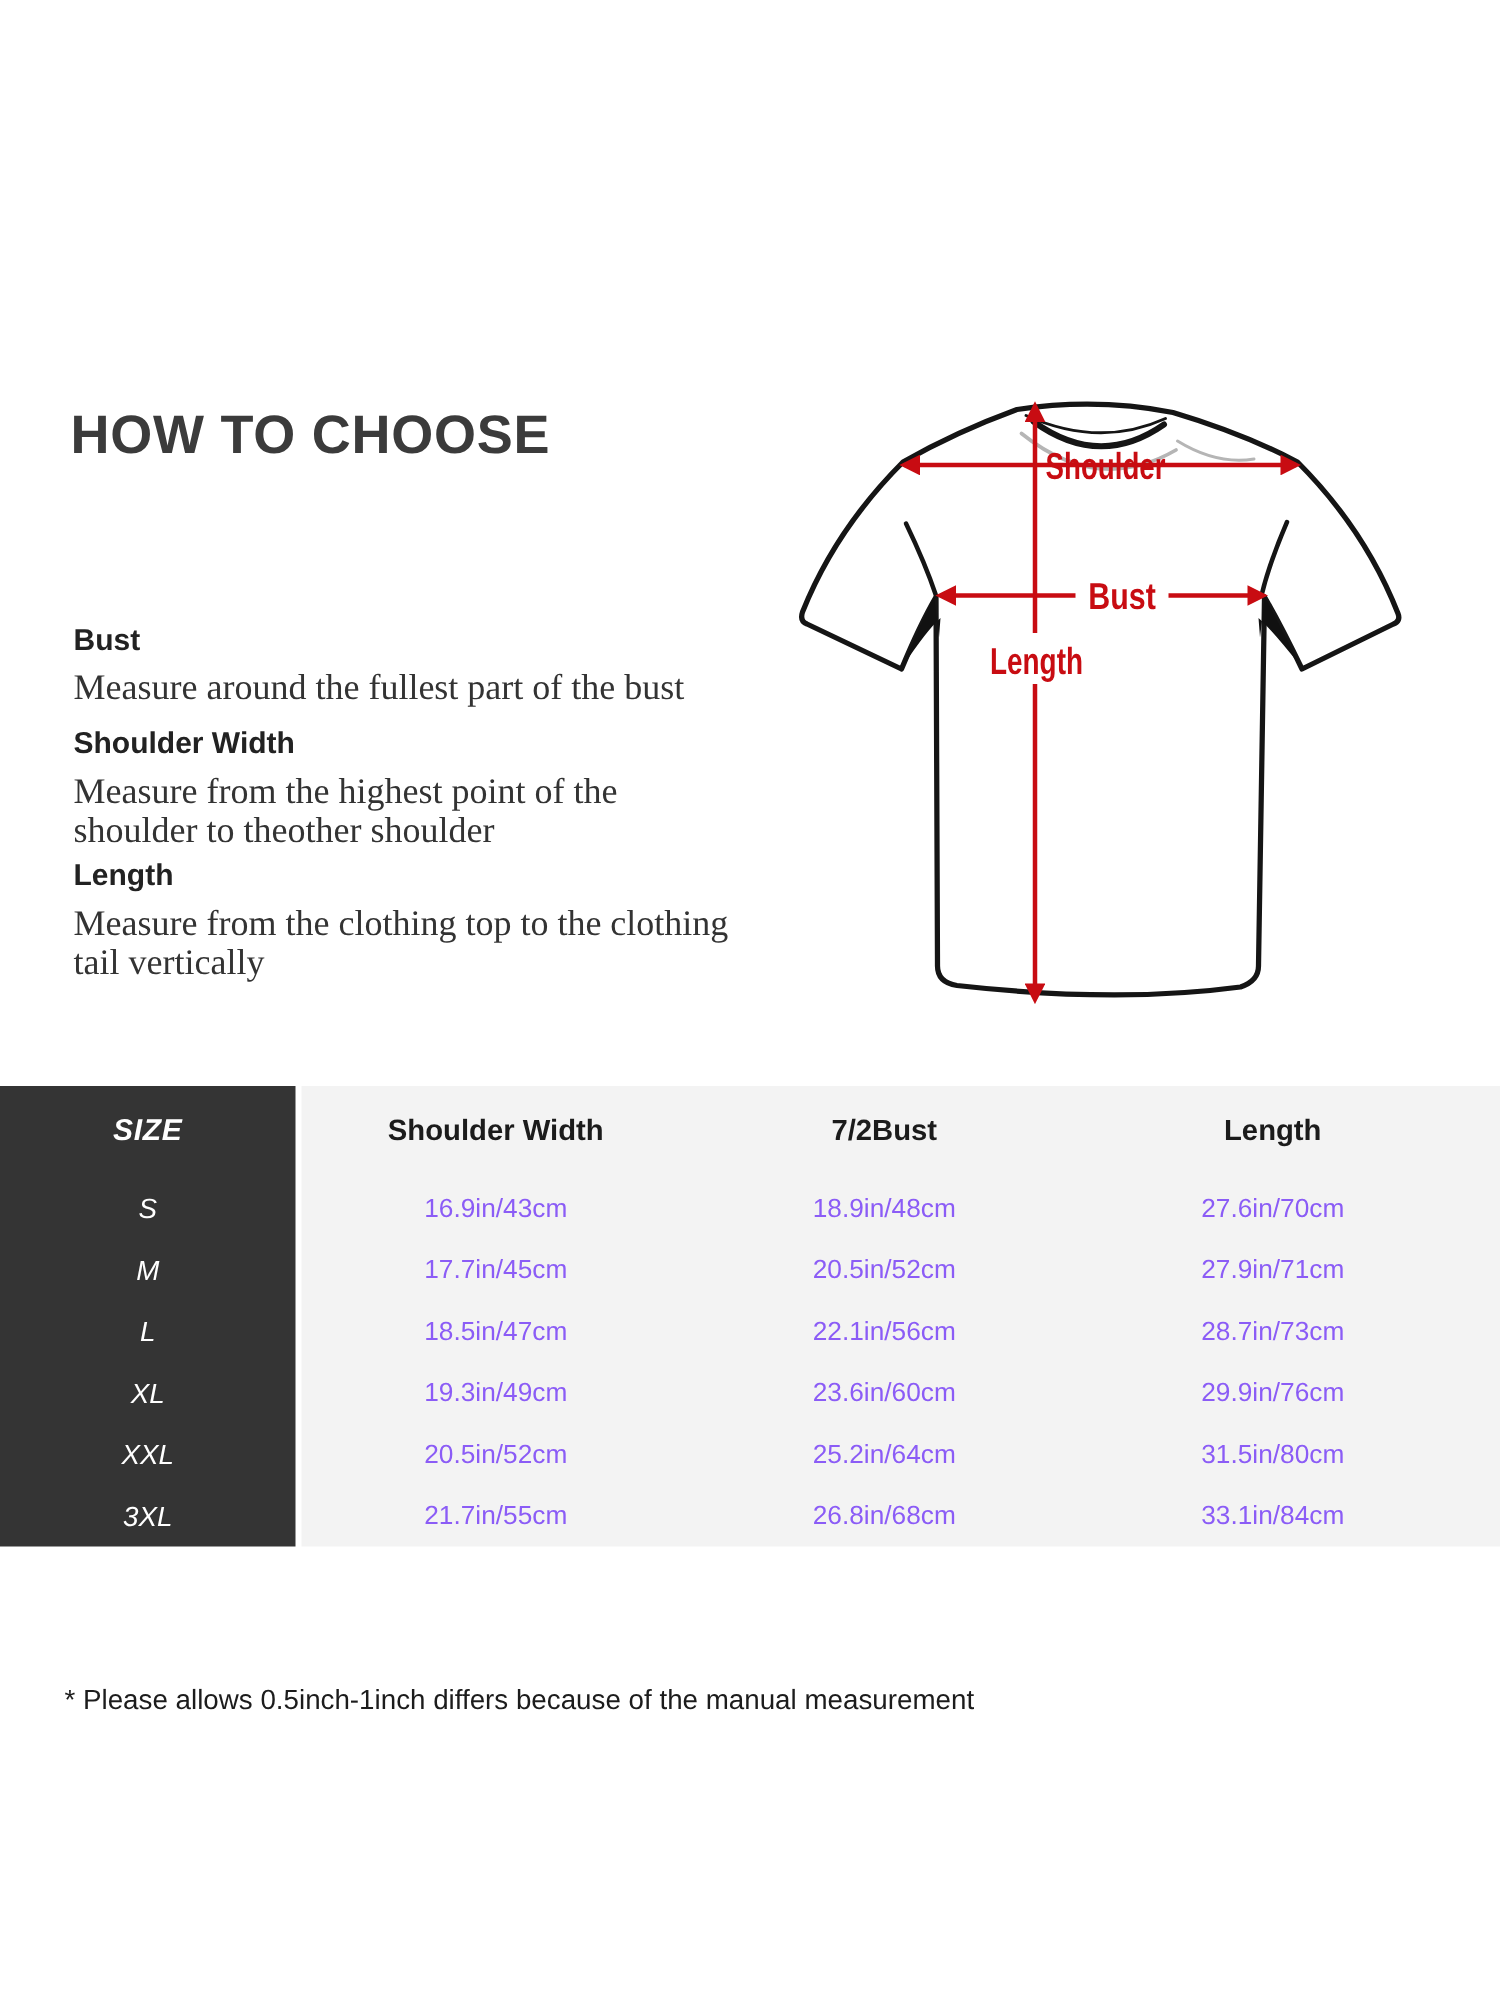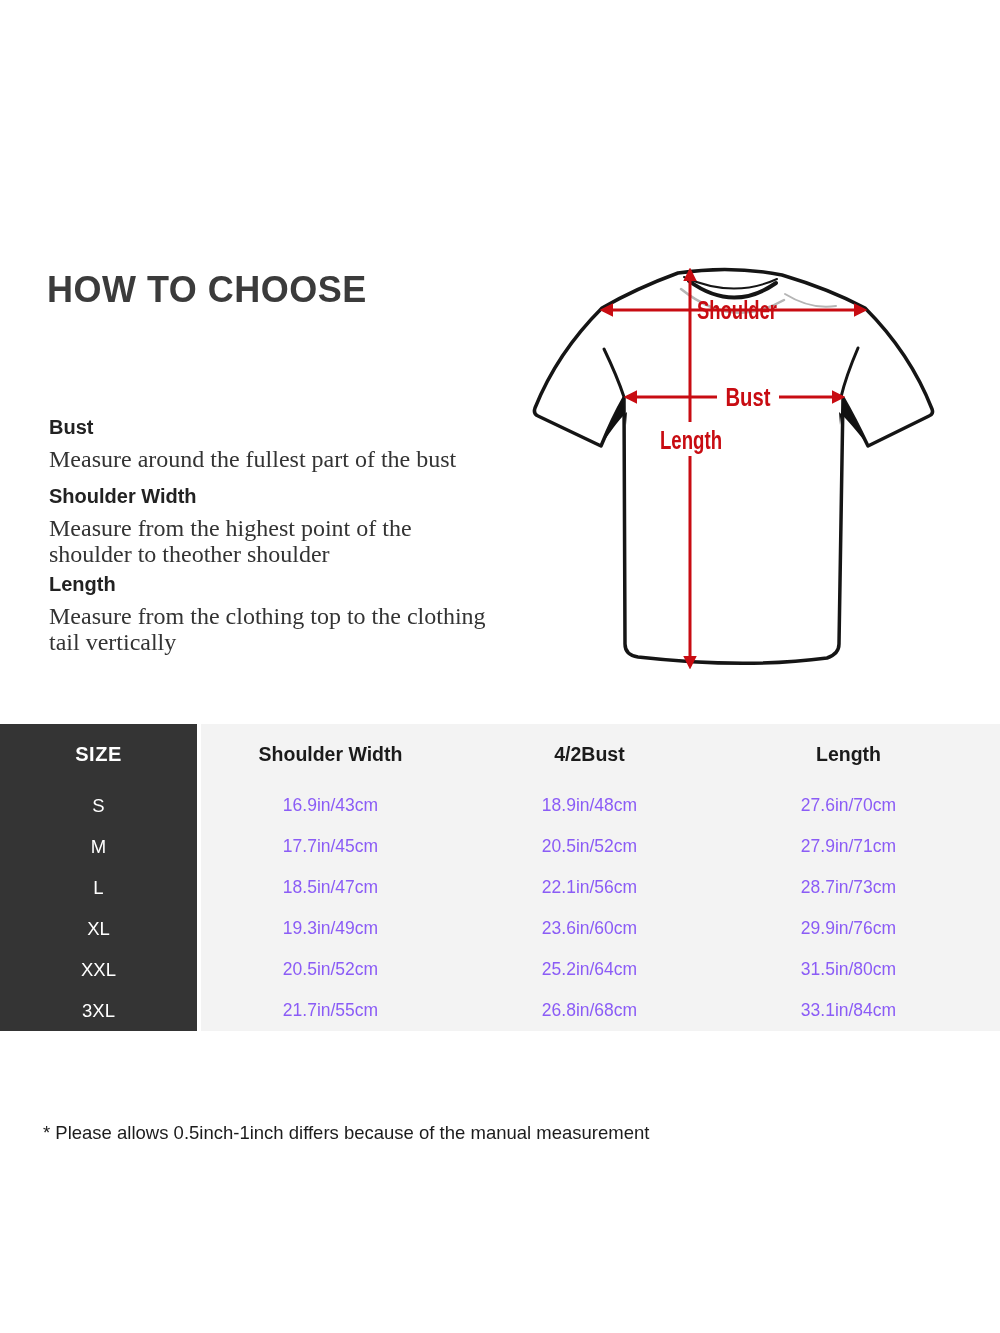--- a/index.html
+++ b/index.html
@@ -31,21 +31,21 @@
   .blob{fill:#111111;}
   .red-line{stroke:var(--accent);stroke-width:3;fill:none;}
   .arrowhead{fill:var(--accent);}
   .red-label{fill:var(--accent);font-family:"Liberation Sans","DejaVu Sans",sans-serif;
              font-size:25px;font-weight:bold;text-anchor:middle;}
   .label-bg{fill:#ffffff;}
 
   
   .size-table{position:absolute;left:0;top:724px;width:1000px;height:307px;}
   .size-col{position:absolute;left:0;top:0;width:197px;height:100%;
-            background:var(--header-bg);display:flex;flex-direction:column;}
+            background:var(--header-bg);display:flex;flex-direction:column;font-style:italic;}
   .size-col .cell{display:flex;align-items:center;justify-content:center;color:#ffffff;}
   .size-col .hcell{height:61px;font-size:20px;font-weight:bold;letter-spacing:0.5px;}
   .size-col .rcell{flex:1;font-size:18.5px;}
   .data-col{position:absolute;left:201px;top:0;right:0;height:100%;
             background:var(--table-bg);display:flex;flex-direction:column;padding-right:22px;}
   .drow{display:grid;grid-template-columns:1fr 1fr 1fr;}
   .drow.head{height:61px;}
   .drow.body{flex:1;}
   .drow .cell{display:flex;align-items:center;justify-content:center;}
   .drow.head .cell{font-size:19.5px;font-weight:bold;color:#1b1b1b;}
@@ -132,21 +132,21 @@
       <div class="cell rcell">S</div>
       <div class="cell rcell">M</div>
       <div class="cell rcell">L</div>
       <div class="cell rcell">XL</div>
       <div class="cell rcell">XXL</div>
       <div class="cell rcell">3XL</div>
     </div>
     <div class="data-col">
       <div class="drow head">
         <div class="cell">Shoulder Width</div>
-        <div class="cell">4/2Bust</div>
+        <div class="cell">7/2Bust</div>
         <div class="cell">Length</div>
       </div>
       <div class="drow body">
         <div class="cell">16.9in/43cm</div>
         <div class="cell">18.9in/48cm</div>
         <div class="cell">27.6in/70cm</div>
       </div>
       <div class="drow body">
         <div class="cell">17.7in/45cm</div>
         <div class="cell">20.5in/52cm</div>

